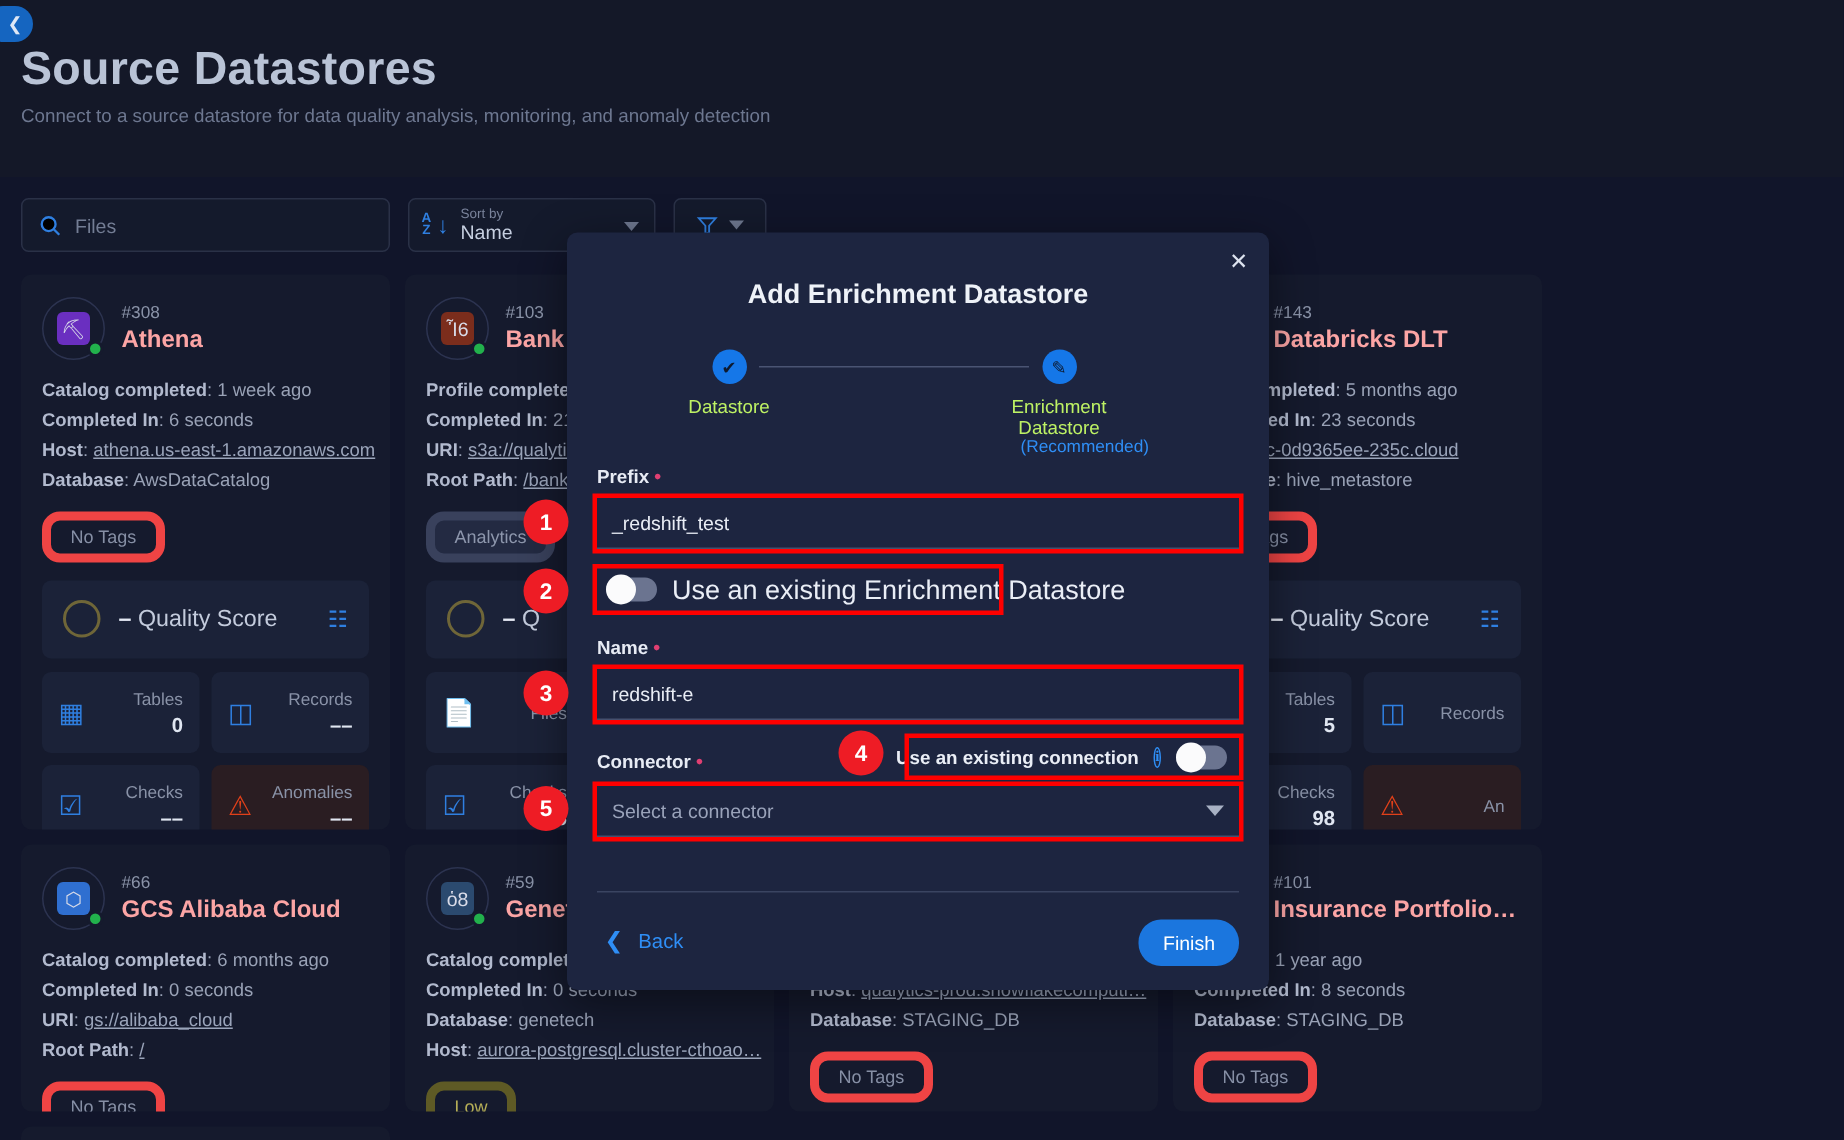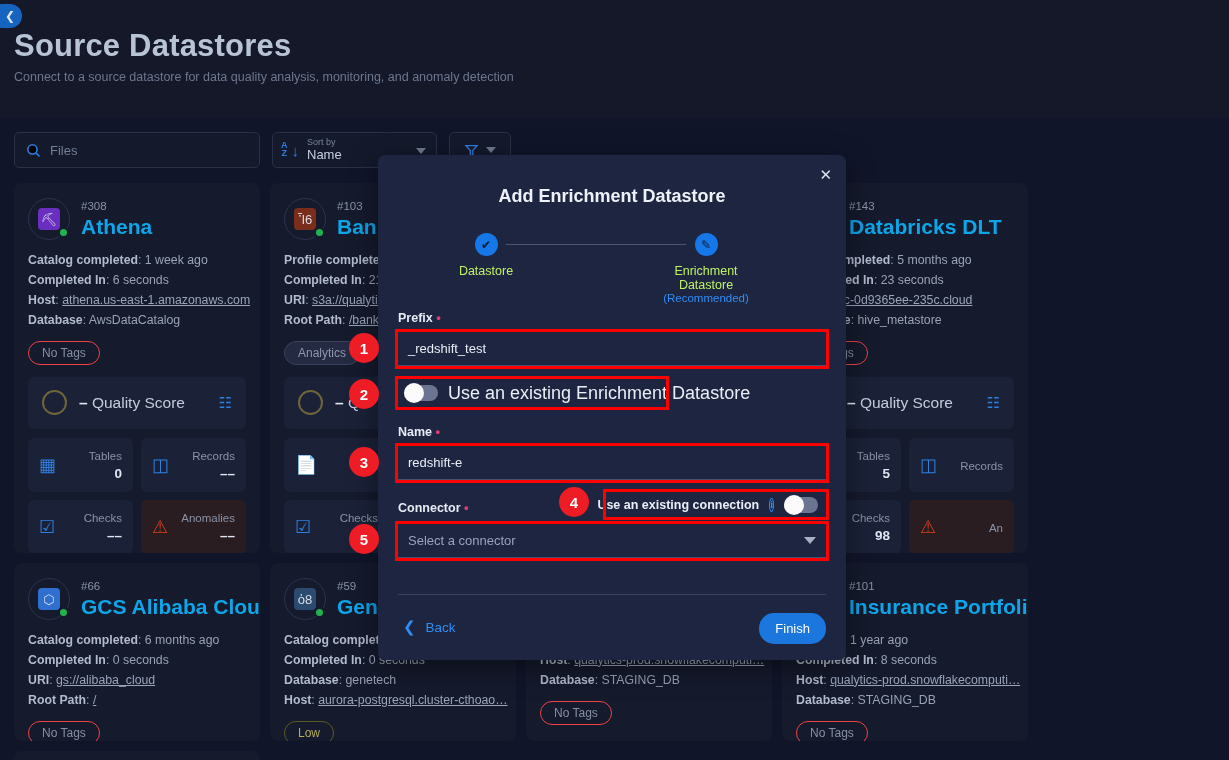--- a/index.html
+++ b/index.html
@@ -68,28 +68,28 @@
   .avatar {
     width: 42px; height: 42px; border-radius: 50%; border: 1px solid #2c3category;
     border: 1px solid #2c3350; position: relative; flex: 0 0 42px;
     display: flex; align-items: center; justify-content: center;
   }
   .avatar .glyph { width: 22px; height: 22px; border-radius: 4px; display:flex;align-items:center;justify-content:center;
                    font-size:13px; }
   .dot { position: absolute; right: 0px; bottom: 1px; width: 11px; height: 11px; border-radius: 50%;
          border: 2px solid #151a2d; }
   .card-id { font-size: 11.5px; color: #8a93a8; line-height: 1.25; }
-  .card-name { font-size: 21px; font-weight: 700; color: #0ea5e9; line-height: 1.2;
+  .card-name { font-size: 16px; font-weight: 700; color: #fca5a5; line-height: 1.2;
                white-space: nowrap; }
   .meta { margin-top: 9px; font-size: 12.3px; line-height: 1.62; color: #99a2b6; white-space: nowrap; }
   .meta b { color: #b2bace; font-weight: 700; }
   .meta a { color: #9aa4ba; text-decoration: underline; }
   .tag {
     display: inline-block; margin-top: 10px; padding: 4px 13px; border-radius: 12px;
-    font-size: 12px; border: 1px solid #ef4444; color: #868fa5;
+    font-size: 12px; border: 6px solid #ef4444; color: #868fa5;
   }
   .tag.low { border-color: #5e5a25; color: #b5ae57; }
   .tag.analytics { border-color: #39415c; color: #8d96ac; background: #232a42; }
 
   .qs {
     margin-top: 12px; height: 52px; background: #1b2238; border-radius: 6px;
     display: flex; align-items: center; padding: 0 14px; gap: 12px;
   }
   .ring { width: 25px; height: 25px; border-radius: 50%; border: 2px solid #6f6638; flex:0 0 25px; }
   .qs-txt { font-size: 15.5px; color: #c3cbdc; flex: 1; white-space: nowrap; }
@@ -113,21 +113,21 @@
   }
   .modal-close { position: absolute; right: 14px; top: 12px; color: #dde3ef; font-size: 15px;
                  line-height: 1; cursor: pointer; }
   .modal-title { text-align: center; margin-top: 31px; font-size: 18px; font-weight: 700; color: #eef2f8; }
   .stepper { margin-top: 26px; height: 56px; position: relative; }
   .step { position: absolute; top: 0; width: 120px; text-align: center; }
   .step.s1 { left: 48px; } .step.s2 { left: 268px; }
   .step-circle { width: 23px; height: 23px; border-radius: 50%; background: #1577e8; margin: 0 auto;
                  display: flex; align-items: center; justify-content: center; color: #0e1a2e; font-size: 12px; }
   .step-lbl { margin-top: 8px; font-size: 12.5px; color: #bef264; }
-  .step-sub { font-size: 11.5px; color: #2f8ef5; }
+  .step-sub { font-size: 11.5px; color: #2f8ef5; text-align: right; }
   .step-line { position: absolute; left: 128px; top: 11px; width: 180px; height: 1px; background: #4a5473; }
 
   .field-lbl { font-size: 12.5px; font-weight: 700; color: #e7ebf4; }
   .req { color: #e03f72; font-size: 13px; }
   .txtinput {
     height: 34px; background: #1d2540; border: none; border-bottom: 1px solid #46506e;
     display: flex; align-items: center; padding: 0 10px;
     font-size: 13px; color: #e9edf5;
   }
   .txtinput.ph { color: #9aa3ba; }
@@ -388,21 +388,20 @@
             <div class="glyph" style="background:#1b7fb8;color:#d8dbe8">❄</div>
             <span class="dot" style="background:#22b14c"></span>
           </div>
           <div style="min-width:0">
             <div class="card-id">#101</div>
             <div class="card-name">Insurance Portfolio…</div>
           </div>
         </div><div class="meta">
           <div><b>mpleted</b>: <span>1 year ago</span></div>
           <div><b>Completed In</b>: <span>8 seconds</span></div>
-          <div><b>Host</b>: <a>qualytics-prod.snowflakecomputi…</a></div>
           <div><b>Database</b>: <span>STAGING_DB</span></div>
         </div><span class="tag">No Tags</span></div>
       <div class="card row2"></div>
     </div>
 
   <div class="modal">
     <div class="modal-close">✕</div>
     <div class="modal-title">Add Enrichment Datastore</div>
 
     <div class="stepper">

